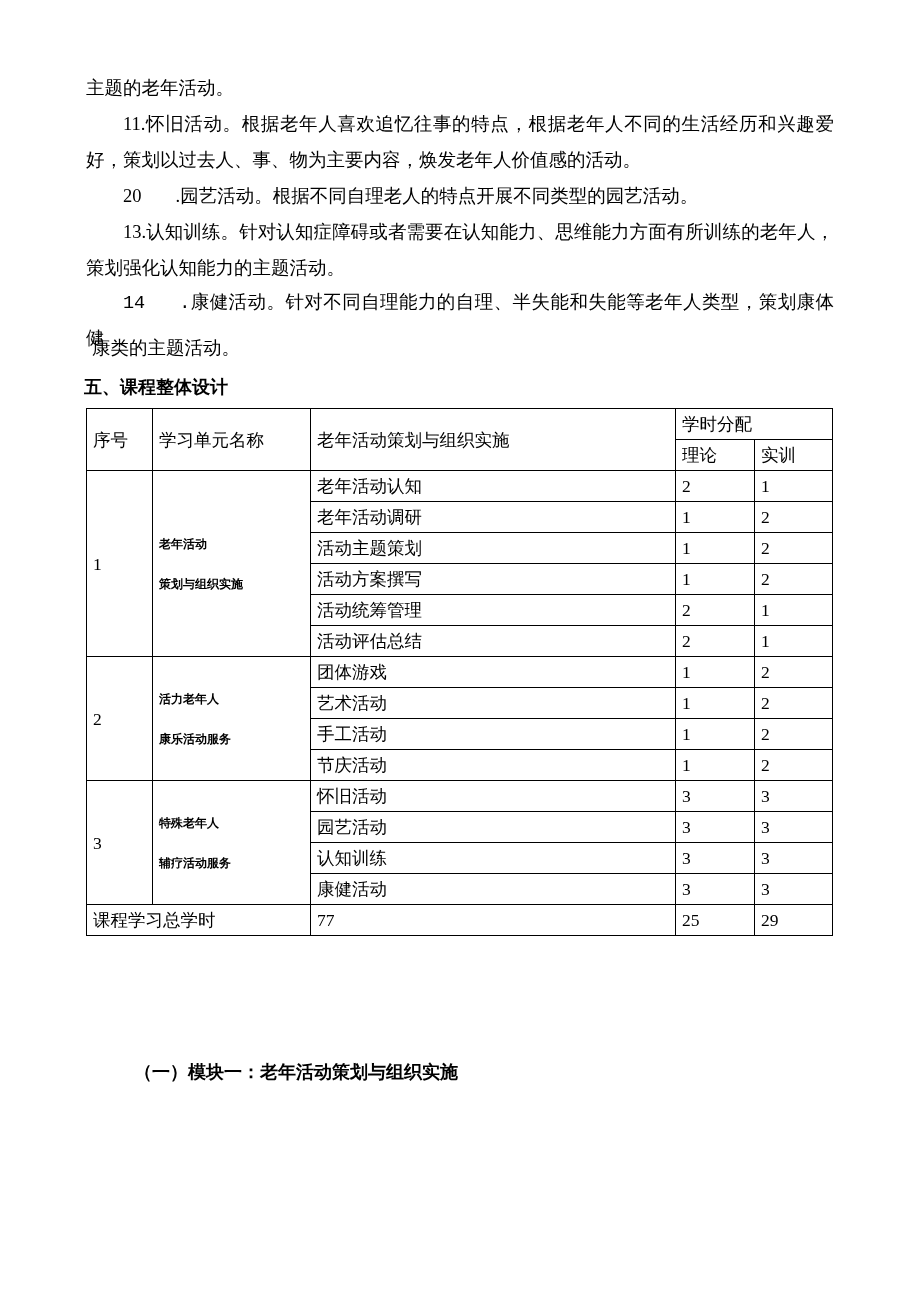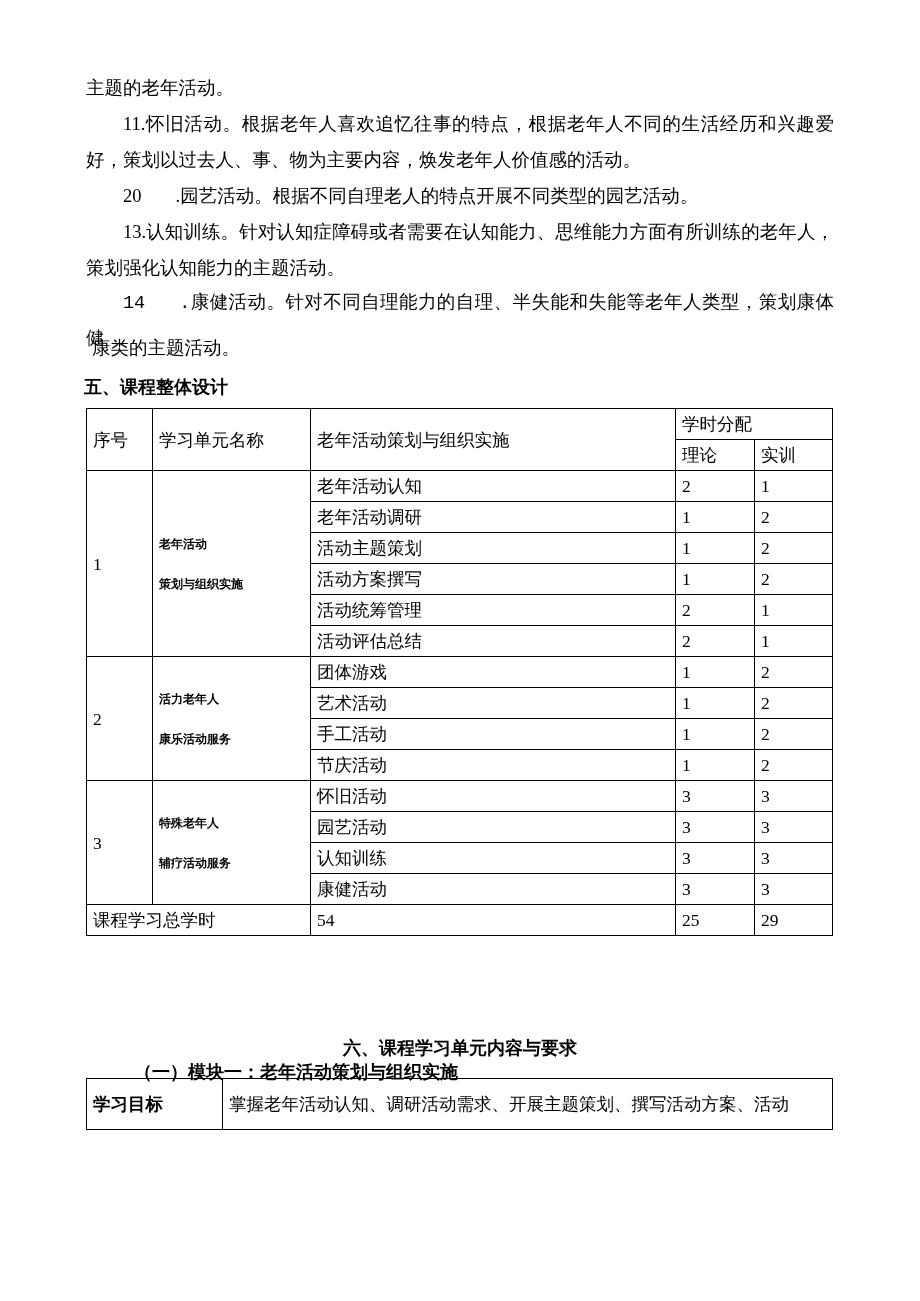--- a/index.html
+++ b/index.html
@@ -204,37 +204,24 @@
         <td>3</td>
       </tr>
       <tr>
         <td>康健活动</td>
         <td>3</td>
         <td>3</td>
       </tr>
 
       <tr>
         <td colspan="2">课程学习总学时</td>
-        <td>54</td>
+        <td>77</td>
         <td>25</td>
         <td>29</td>
       </tr>
     </tbody>
   </table>
 
-  <div class="heading-center" style="top:1034px;">六、课程学习单元内容与要求</div>
 
   <div class="heading-left" style="left:120px; top:1058px;margin-left:14px;">（一）模块一：老年活动策划与组织实施</div>
 
-  <table class="doc-table" id="goal-table">
-    <colgroup>
-      <col style="width:136px">
-      <col style="width:610px">
-    </colgroup>
-    <tbody>
-      <tr>
-        <td class="bold vtop">学习目标</td>
-        <td class="vtop" style="height:44px;">掌握老年活动认知、调研活动需求、开展主题策划、撰写活动方案、活动</td>
-      </tr>
-    </tbody>
-  </table>
 
 </div>
 
 </body></html>

